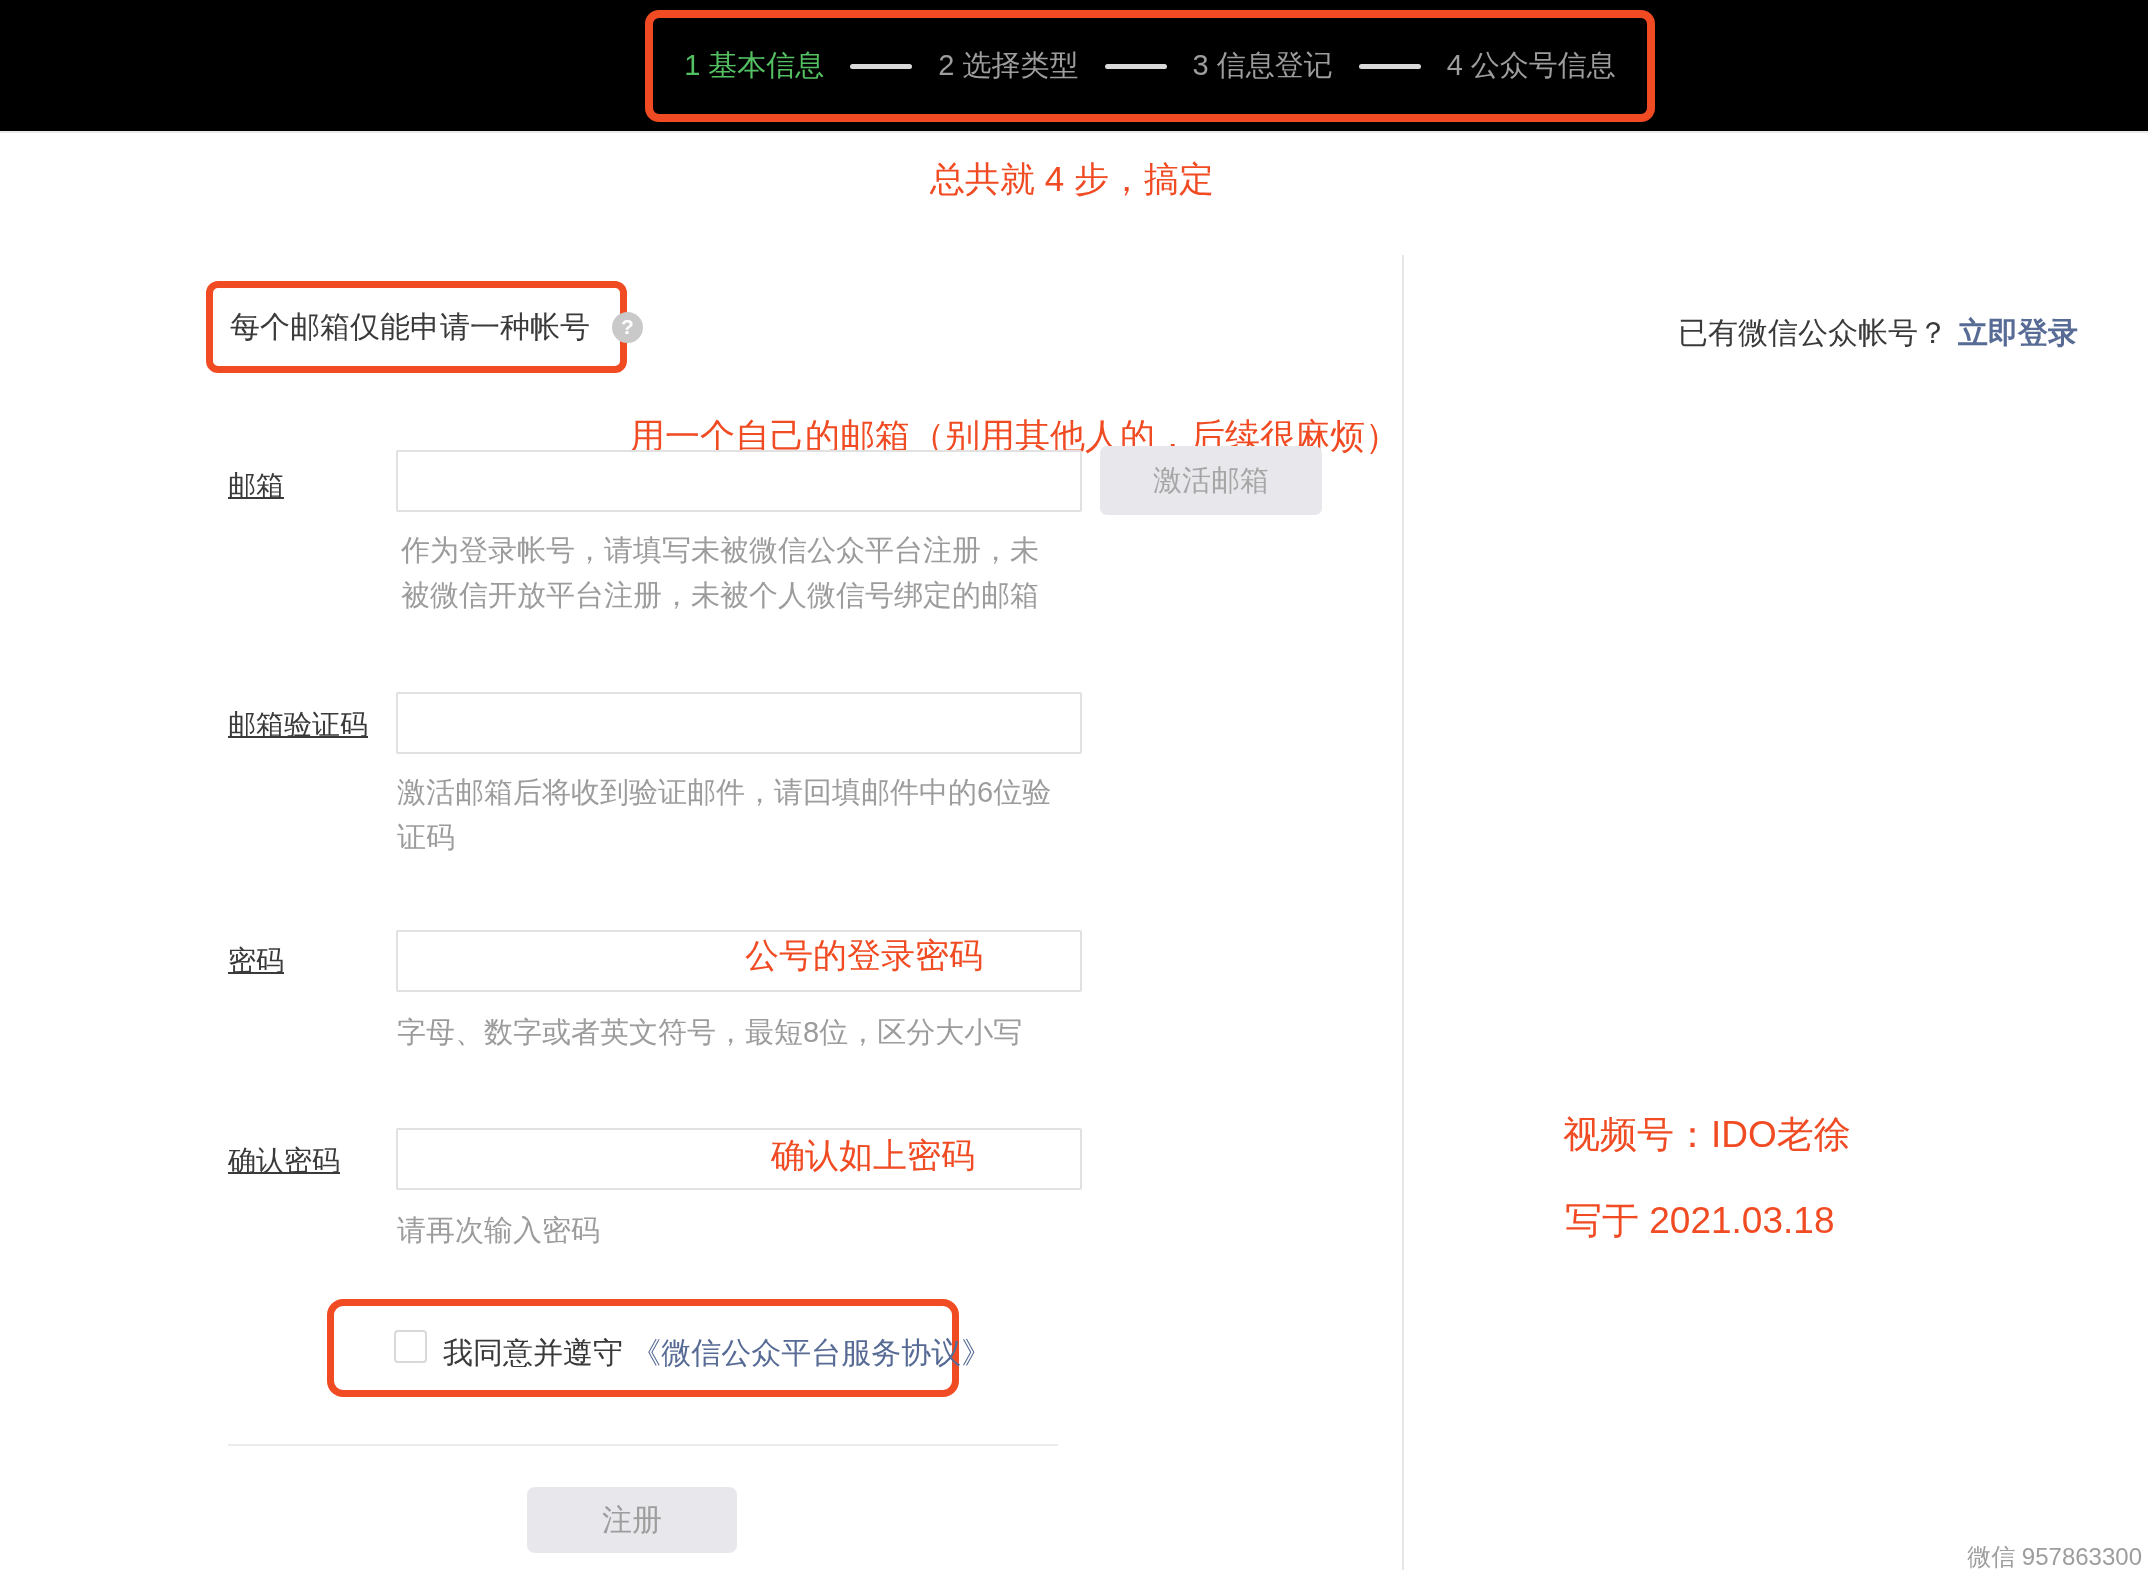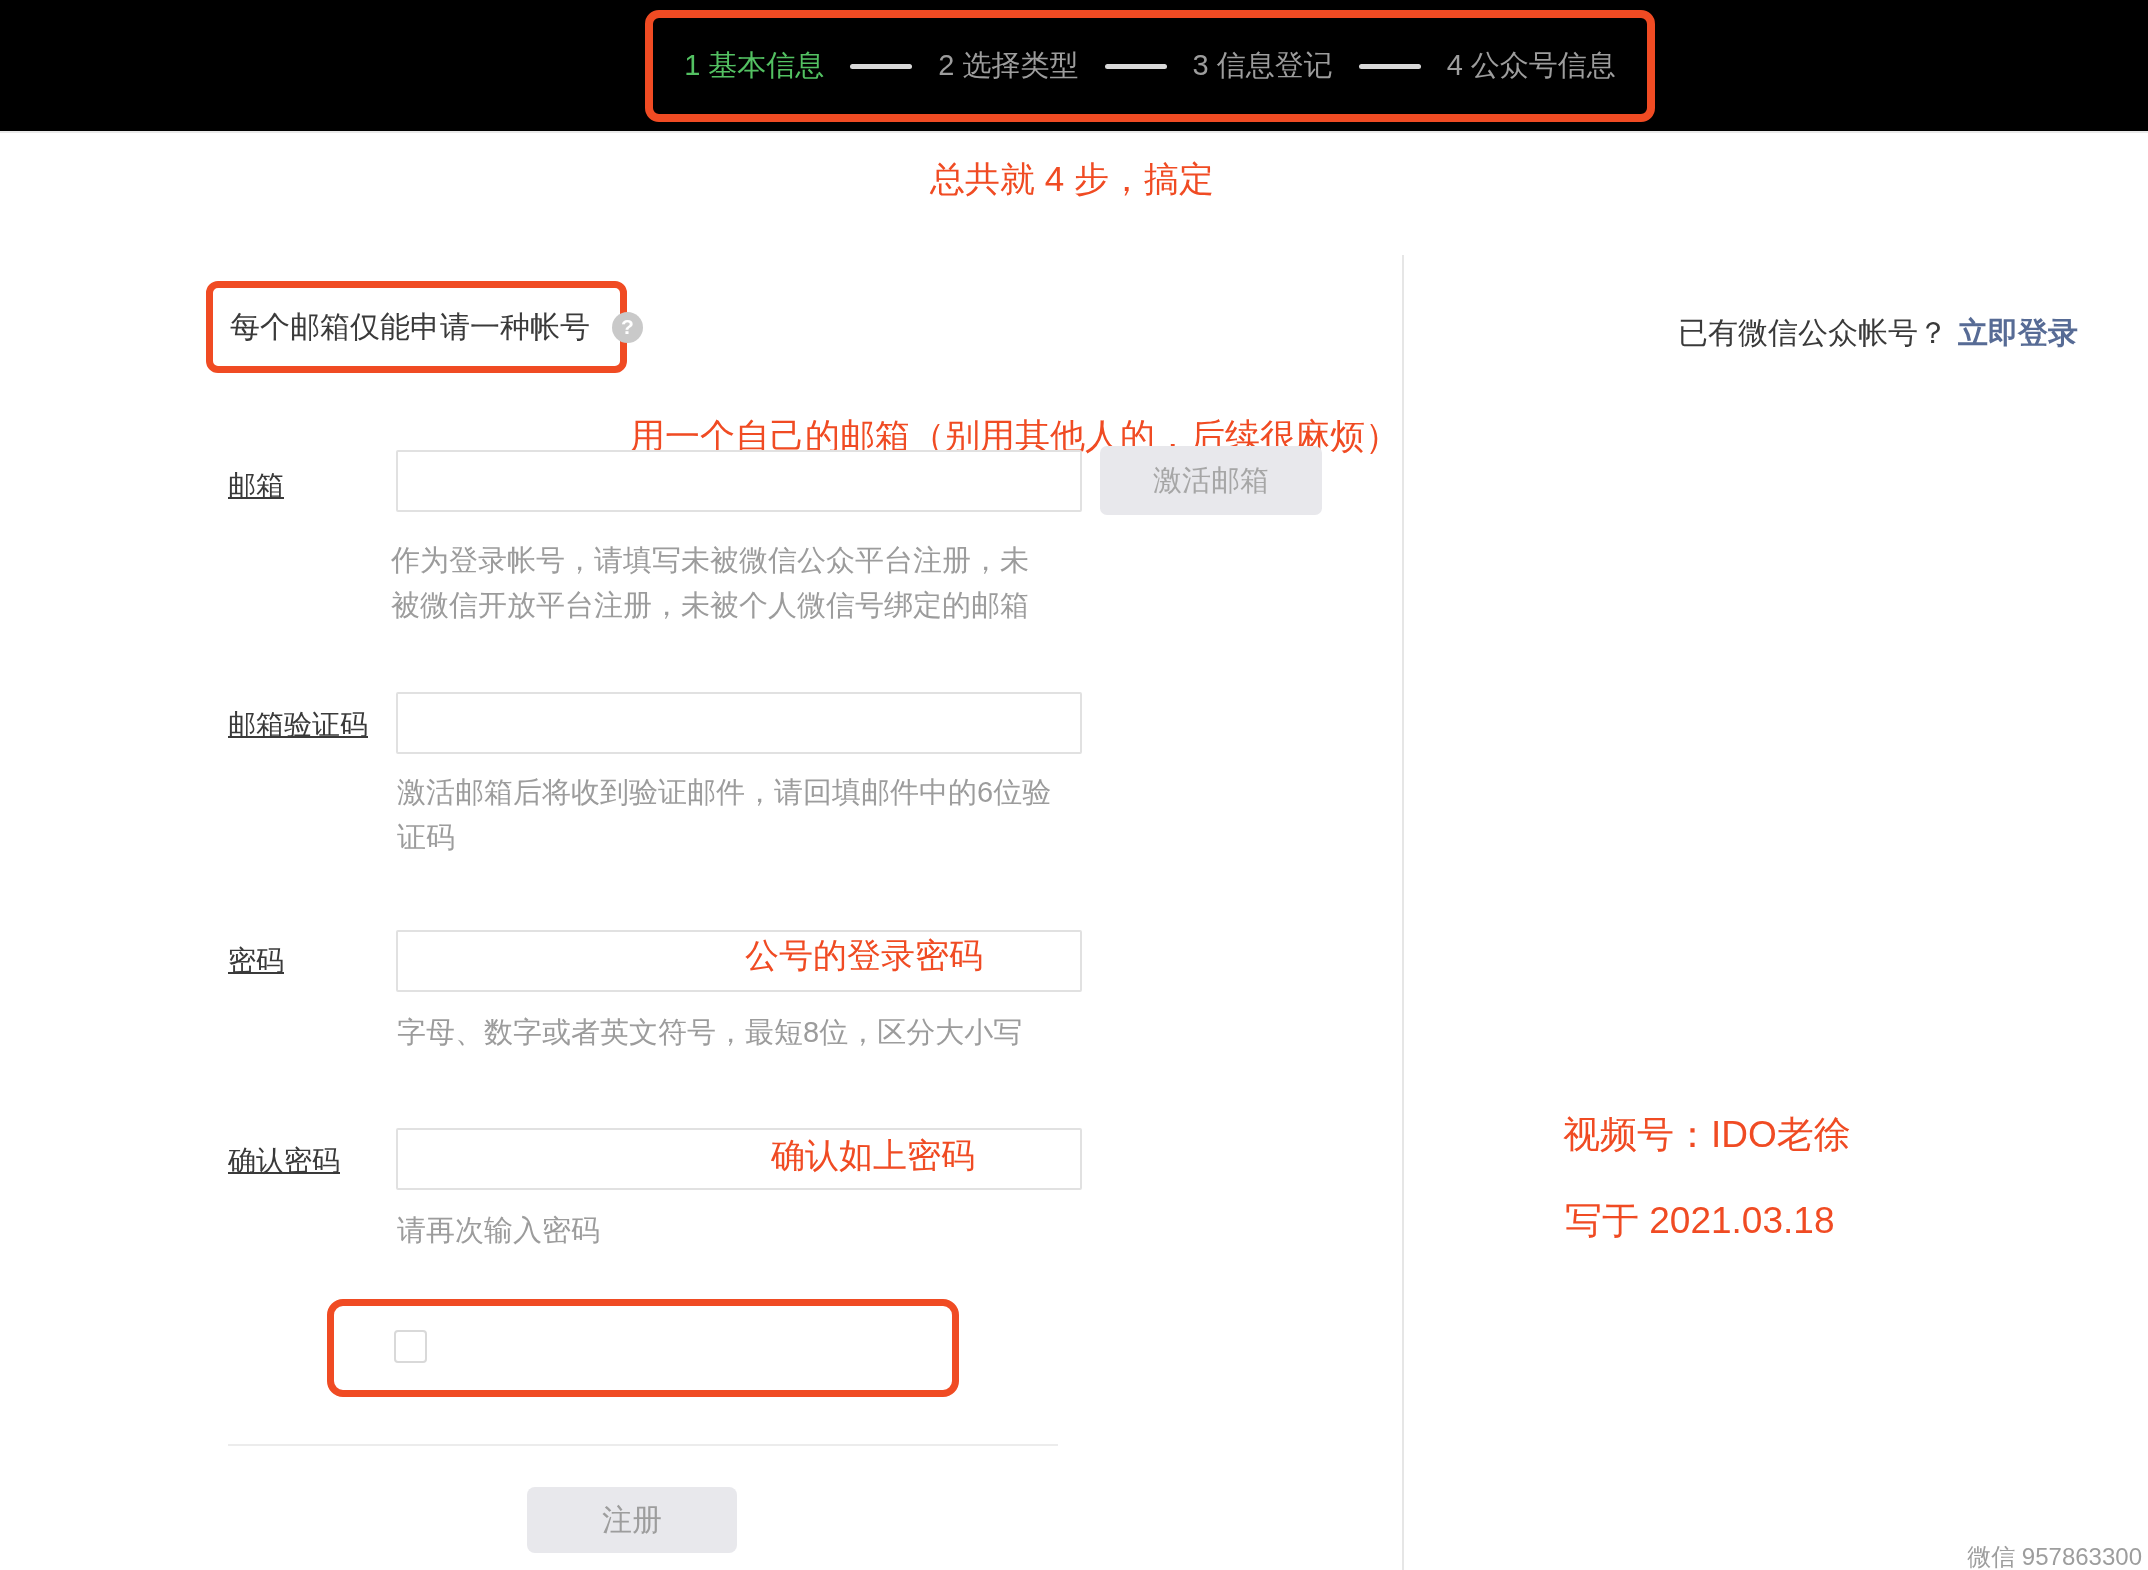--- a/index.html
+++ b/index.html
@@ -46,21 +46,21 @@
   .inp-email   { left: 396px; top: 450px; }
   .inp-code    { left: 396px; top: 692px; }
   .inp-pwd     { left: 396px; top: 930px; }
   .inp-confirm { left: 396px; top: 1128px; }
 
   .activate-btn { position: absolute; left: 1100px; top: 446px; width: 222px; height: 69px;
                   background: #e8e8ec; border: none; border-radius: 7px; color: #a6a6a6;
                   font-size: 29px; font-family: inherit; }
 
   .field-help { position: absolute; width: 655px; font-size: 29px; line-height: 45px; color: #9c9c9c; }
-  .help-email   { left: 391px; top: 528px; margin-top: 10px; }
+  .help-email   { left: 401px; top: 528px; }
   .help-code    { left: 397px; top: 770px; }
   .help-pwd     { left: 397px; top: 1010px; white-space: nowrap; width: auto; }
   .help-confirm { left: 397px; top: 1208px; white-space: nowrap; width: auto; }
 
   
   .agreement-box { position: absolute; left: 327px; top: 1299px; width: 632px; height: 98px;
                    border: 7px solid #f04b23; border-radius: 16px; }
   .agreement-checkbox { position: absolute; left: 394px; top: 1330px; width: 33px; height: 33px;
                         border: 2px solid #d9d9d9; border-radius: 4px; background: #ffffff; }
   .agreement-text { position: absolute; left: 443px; top: 1333px; font-size: 30px; white-space: nowrap; }
@@ -121,20 +121,24 @@
   <div class="note note-pwd">公号的登录密码</div>
   <div class="field-help help-pwd">字母、数字或者英文符号，最短8位，区分大小写</div>
 
   <label class="field-label lbl-confirm">确认密码</label>
   <input class="text-input inp-confirm" type="text" style="">
   <div class="note note-confirm">确认如上密码</div>
   <div class="field-help help-confirm">请再次输入密码</div>
 
   <div class="agreement-box"></div>
   <div class="agreement-checkbox"></div>
+  <div class="agreement-text">
+    <span class="prefix">我同意并遵守</span>
+    <a href="#">《微信公众平台服务协议》</a>
+  </div>
 
   <div class="form-divider"></div>
 
   <button class="register-btn">注册</button>
 
   <div class="v-divider"></div>
 
   <div class="login-row">
     <span class="question">已有微信公众帐号？</span><a href="#">立即登录</a>
   </div>

